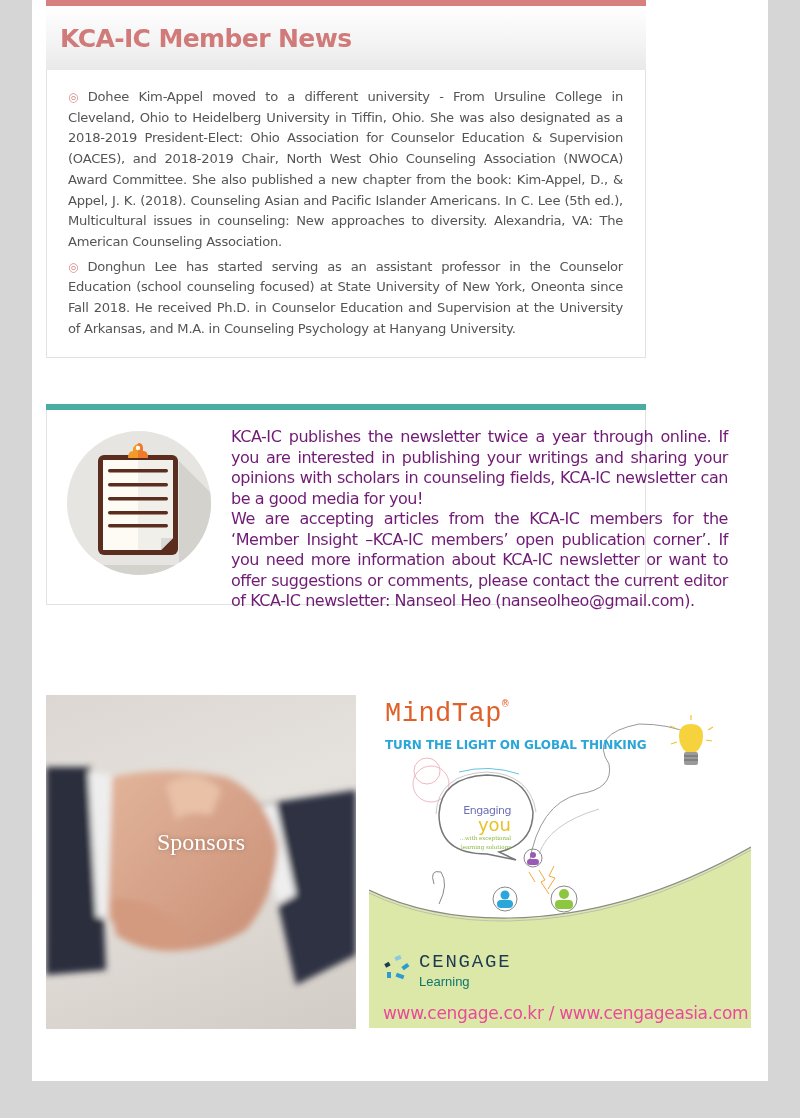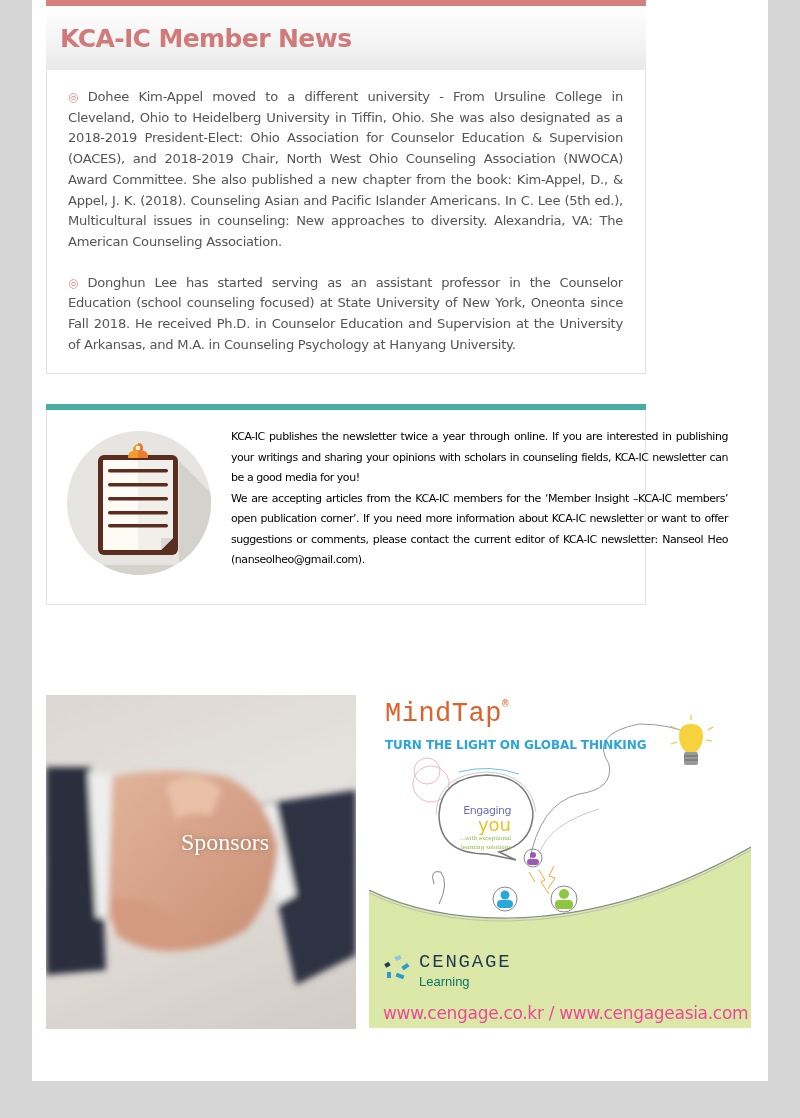--- a/index.html
+++ b/index.html
@@ -30,44 +30,43 @@
   }
   .section-body {
     border: 1px solid #e2e2e2; border-top: none; background: #fff;
   }
   .news-body { padding: 17px 22px 18px 21px; }
   .news-item {
     font-family: "DejaVu Sans", sans-serif;
     font-size: 13.1px; line-height: 20.7px; color: #555;
     text-align: justify; letter-spacing: -0.25px;
   }
-  .news-item + .news-item { margin-top: 20px; }
+  .news-item + .news-item { margin-top: 4px; }
   .bullet { color: #d88a8a; font-size: 12px; margin-right: 4px; }
   .notice-body { height: 195px; position: relative; }
   .icon-wrap {
     position: absolute; left: 20px; top: 21px; width: 144px; height: 144px;
   }
   .notice-text {
     position: absolute; left: 184px; top: 17px; width: 497px;
     font-family: "DejaVu Sans", sans-serif;
-    font-size: 11px; line-height: 20.5px; color: #000000;
+    font-size: 16px; line-height: 20.5px; color: #701a75;
     text-align: justify; letter-spacing: -0.45px;
   }
   .notice-text p { margin: 0; }
   .sponsor-photo {
     position: absolute; left: 14px; top: 695px; width: 310px; height: 334px;
     overflow: hidden;
     background: linear-gradient(160deg, #dcd7d2 0%, #e5e1dc 40%, #d2ccc6 100%);
   }
   .sponsor-label {
     position: absolute; left: 0; width: 100%; top: 134px; text-align: center;
     font-family: "Liberation Serif", "DejaVu Serif", serif;
     font-size: 24px; color: #ffffff;
     text-shadow: 0 0 4px rgba(120,80,60,0.6);
-    margin-left: 24px;
   }
   .ad {
     position: absolute; left: 337px; top: 694px; width: 382px; height: 334px;
     overflow: hidden; background: #ffffff;
   }
   .mindtap-logo {
     position: absolute; left: 16px; top: 4px;
     font-family: Liberation Mono, monospace; font-size: 27px; color: #e0602a;
     letter-spacing: 0.5px;
   }

